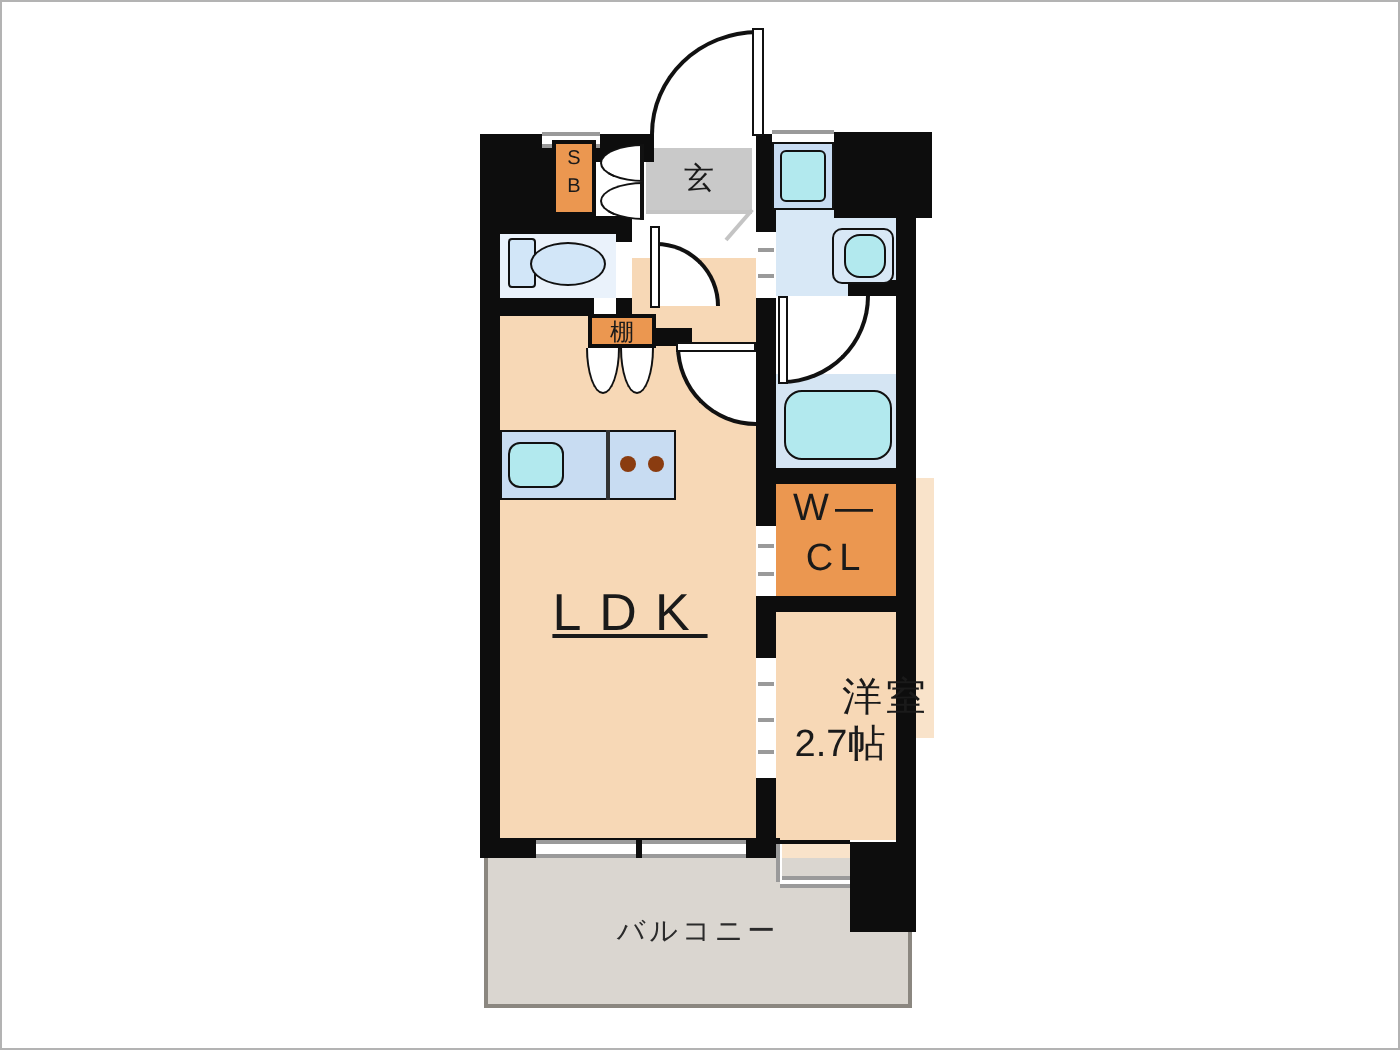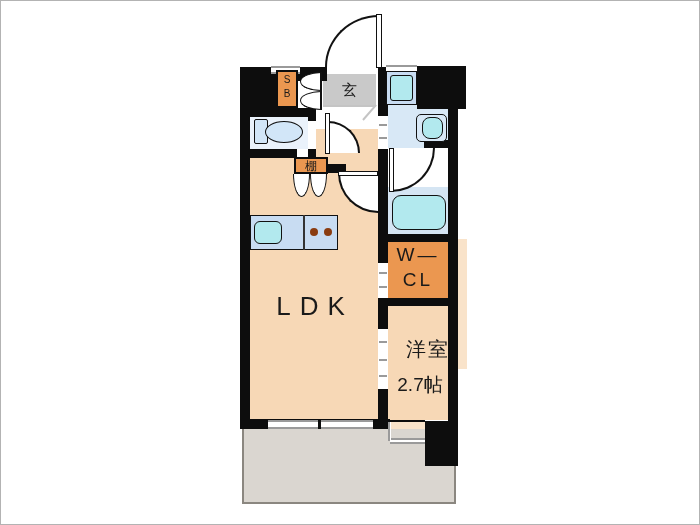--- a/index.html
+++ b/index.html
@@ -39,24 +39,24 @@
   .cyan{background:var(--fixture-cyan,#b2e9ee);}
   .ltblue{background:var(--counter-blue,#c8dcf2);}
   .toiletblue{background:var(--toilet-blue,#d2e6f8);}
   .burner{width:8px;height:8px;border-radius:50%;background:var(--burner-brown,#8a3c10);z-index:4;}
   
   .lbl{z-index:5;text-align:center;white-space:nowrap;line-height:1;}
   .lbl-genkan{font-size:15px;}
   .lbl-sb{font-size:10px;}
   .lbl-tana{font-size:12px;}
   .lbl-wcl{font-size:19px;letter-spacing:3px;}
-  .lbl-ldk{font-size:26px;letter-spacing:9px;}
+  .lbl-ldk{font-size:26px;letter-spacing:9px;text-decoration:underline;}
   .lbl-jo{font-size:25px;letter-spacing:2px;}
   .lbl-yo{font-size:20px;letter-spacing:2px;}
-  .lbl-yo2{font-size:19px;margin-top:12px;}
+  .lbl-yo2{font-size:19px;}
   .lbl-bal{font-size:14px;letter-spacing:2px;color:#2b2b2b;}
   .stepline{background:#c4c4c4;z-index:2;}
 </style>
 </head>
 <body>
 
 <div class="canvas">
 
   <div class="room peach" style="left:249px;top:157px;width:128px;height:261px;"></div>
   <div class="room white" style="left:315px;top:103px;width:62px;height:32px;"></div>
@@ -154,16 +154,17 @@
   <div class="scallop-left" style="left:299px;top:71px;width:22px;height:19px;"></div>
   <div class="scallop-left" style="left:299px;top:90px;width:22px;height:19px;"></div>
 
   <div class="lbl lbl-genkan" style="left:322px;top:81px;width:53px;">玄</div>
   <div class="lbl lbl-sb" style="left:275px;top:74px;width:22px;">S</div>
   <div class="lbl lbl-sb" style="left:275px;top:88px;width:22px;">B</div>
   <div class="lbl lbl-tana" style="left:293px;top:159px;width:34px;">棚</div>
   <div class="lbl lbl-wcl" style="left:387px;top:244px;width:60px;">W—</div>
   <div class="lbl lbl-wcl" style="left:387px;top:269px;width:60px;">CL</div>
   <div class="lbl lbl-ldk" style="left:254px;top:292px;width:120px;">LDK</div>
-  <div class="lbl lbl-yo" style="left:387px;top:338px;width:80px;">洋室</div>
+  <div class="lbl lbl-yo" style="left:402px;top:338px;width:80px;">洋室</div>
   <div class="lbl lbl-yo2" style="left:387px;top:362px;width:64px;">2.7帖</div>
+  <div class="lbl lbl-bal" style="left:241px;top:457px;width:214px;">バルコニー</div>
 
 </div>
 
 </body></html>

